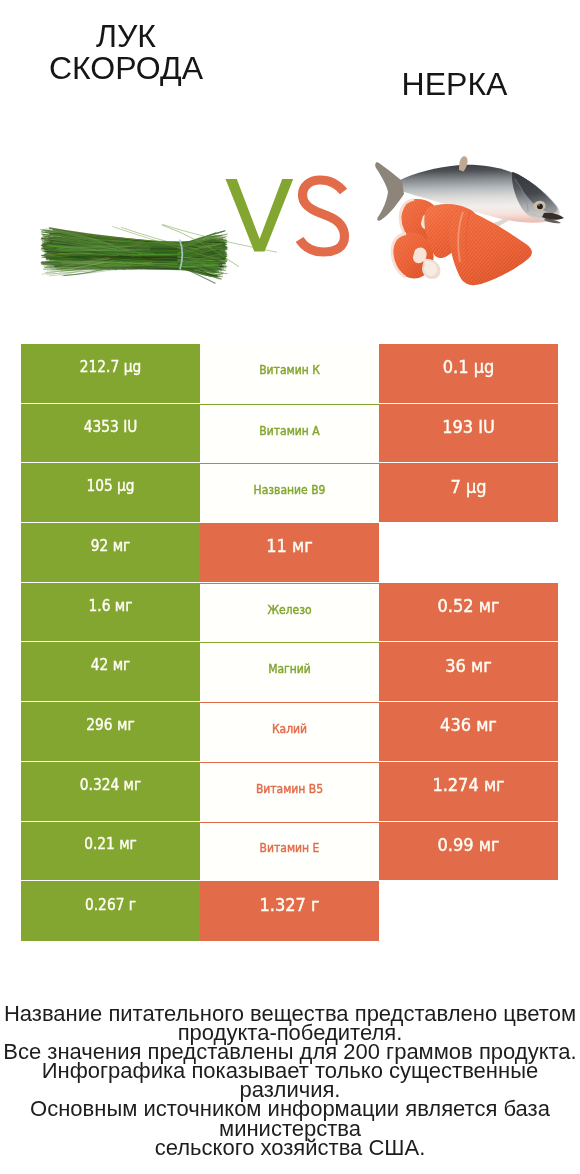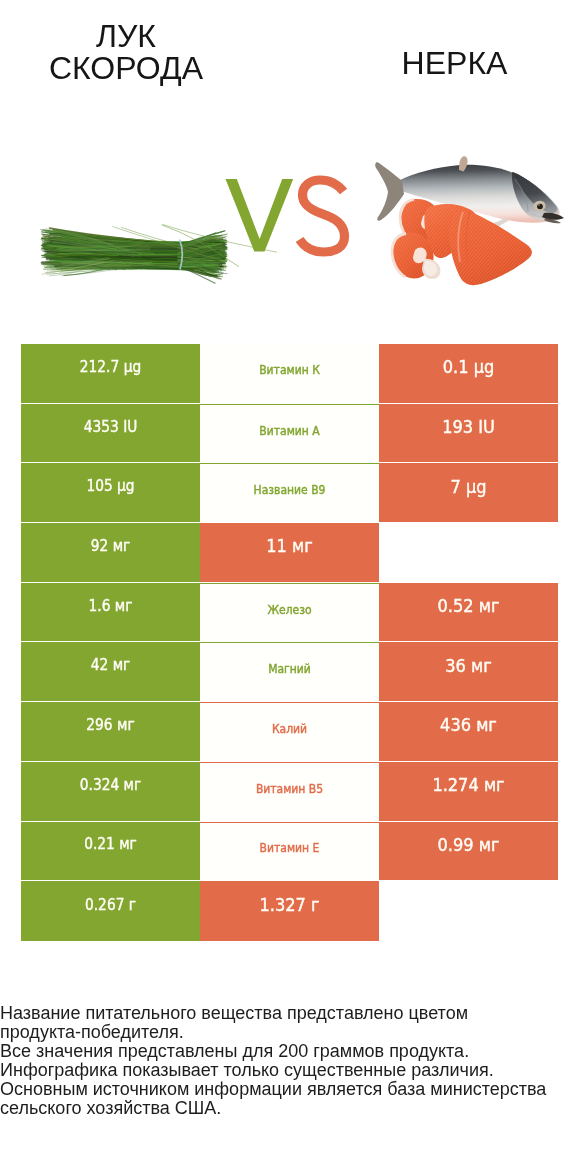--- a/index.html
+++ b/index.html
@@ -2,21 +2,21 @@
 <html><head>
 <meta charset="utf-8">
 <style>
   html,body{margin:0;padding:0;background:#ffffff;}
   body{width:580px;height:1174px;font-family:"Liberation Sans",sans-serif;}
   .page{position:relative;width:580px;height:1174px;overflow:hidden;background:#fff;}
 
   
   .title{position:absolute;text-align:center;color:#161616;font-size:32px;line-height:32px;font-weight:400;white-space:pre-line;}
   .title-left{left:0px;top:20px;width:252px;}
-  .title-right{left:329px;top:47px;width:251px;}
+  .title-right{left:329px;top:68px;width:251px;}
 
   
   .hero{position:absolute;top:0;left:0;width:580px;height:330px;}
   .hero svg{position:absolute;left:0;top:0;}
   .vs{position:absolute;left:0;top:0;}
   .vs [data-name="vs-letter-v"]{fill:#82a630;}
   .vs [data-name="vs-letter-s"]{stroke:#e26c4a;}
 
   
   .table{position:absolute;left:21px;top:344px;width:537px;}
@@ -25,21 +25,21 @@
   .c-left{width:179px;background:#82a630;color:#fffdf5;font-family:"DejaVu Sans Condensed","DejaVu Sans",sans-serif;font-weight:400;font-size:15.3px;-webkit-text-stroke:0.4px currentColor;}
   .c-mid{width:179px;background:#fffffb;font-family:"DejaVu Sans Condensed","DejaVu Sans",sans-serif;font-weight:400;font-size:12px;border-top:1px solid #82a630;line-height:21px;padding-bottom:6px;overflow:hidden;-webkit-text-stroke:0.4px currentColor;}
   .c-right{width:179px;background:#e26c4a;color:#fffdf5;font-family:"DejaVu Sans Condensed","DejaVu Sans",sans-serif;font-weight:400;font-size:18px;-webkit-text-stroke:0.4px currentColor;}
   .row:not(:last-child) .c-left,.row:not(:last-child) .c-right{border-bottom:1.4px solid #fff;}
   .row:first-child .c-mid{border-top:0;}
   .row:last-child .c-mid{border-bottom:1px solid;}
 
   .unit{font-size:1em;}
 
   
-  .footer{position:absolute;left:0px;top:1004px;width:580px;color:#1d1d1d;font-size:18px;line-height:19.1px;}
+  .footer{position:absolute;left:0px;top:1004px;width:580px;text-align:center;color:#1d1d1d;font-size:22px;line-height:19.1px;}
 </style>
 </head>
 <body>
 
 <div class="page" data-name="infographic-page">
 
   <div class="title title-left" data-name="left-product-title">ЛУК
 СКОРОДА</div>
   <div class="title title-right" data-name="right-product-title">НЕРКА</div>
 

